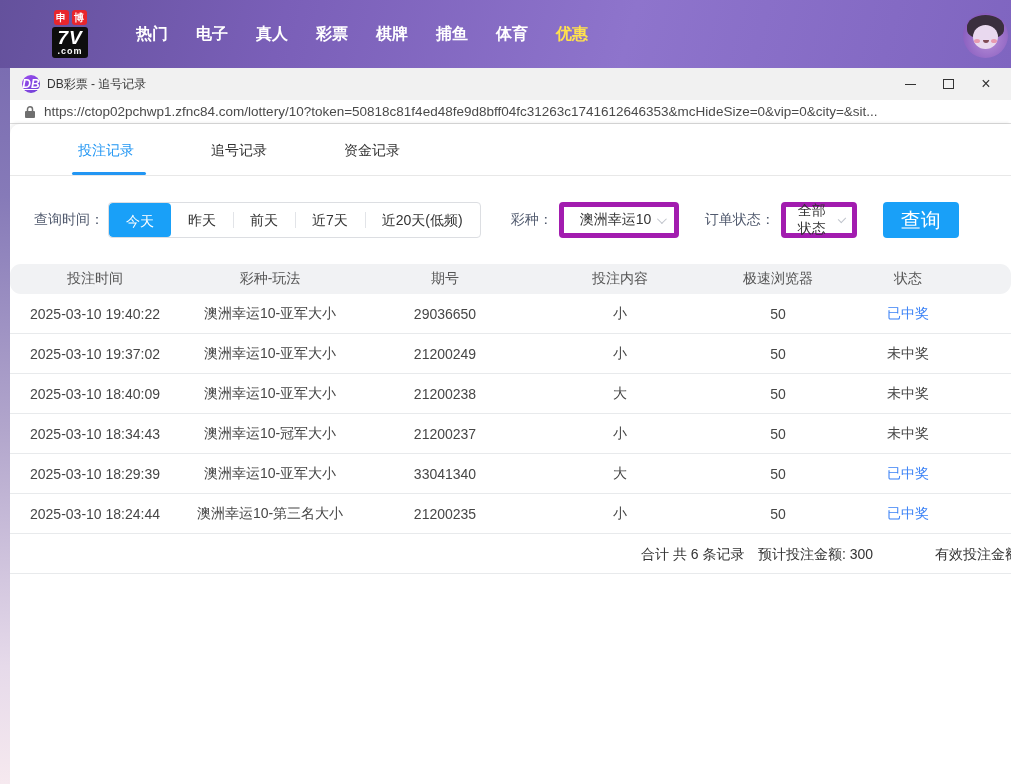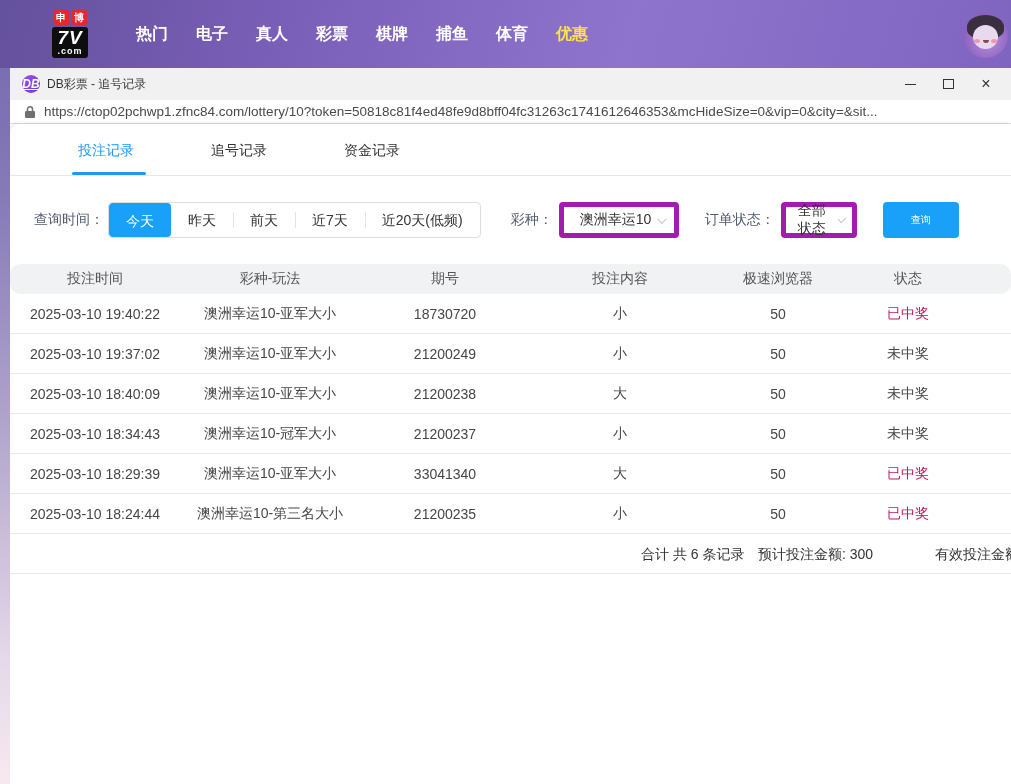--- a/index.html
+++ b/index.html
@@ -61,32 +61,32 @@
   .seg-btn { padding:0 17px; line-height:34px; font-size:14px; color:#333; position:relative; cursor:pointer; white-space:nowrap; }
   .seg-btn + .seg-btn::before { content:""; position:absolute; left:0; top:9px; bottom:9px; width:1px; background:#e2e4e8; }
   .seg-btn.active { background:#19a0f8; color:#fff; border-radius:4px; line-height:36px; }
   .seg-btn.active + .seg-btn::before { display:none; }
   .select { display:inline-flex; align-items:center; justify-content:space-between; border:5px solid #a21caf; border-radius:4px;
     height:36px; background:#fff; font-size:14px; color:#333; cursor:pointer; }
   .sel-lottery { width:120px; padding:0 10px 0 16px; margin-left:6px; }
   .sel-status { width:76px; padding:0 8px 0 12px; margin-left:6px;justify-content:flex-end; }
   .chevron { width:7px; height:7px; border-right:1.5px solid #c0c4cc; border-bottom:1.5px solid #c0c4cc; transform:rotate(45deg) translateY(-2px); }
   .ml-lottery { margin-left:30px; } .ml-status { margin-left:26px; }
-  .search-btn { margin-left:26px; width:76px; height:36px; background:#19a0f8; color:#fff; font-size:10px;
+  .search-btn { margin-left:26px; width:76px; height:36px; background:#19a0f8; color:#fff; font-size:20px;
     border:none; border-radius:4px; cursor:pointer; font-family:inherit; }
 
   
   .btable { margin-top:26px; width:1001px; }
   .t-row { display:flex; align-items:center; }
   .t-head { height:30px; background:#f1f2f4;border-radius:11px; }
   .t-head .t-cell { font-size:14px; color:#555; }
   .t-body-row { height:40px; border-bottom:1px solid #e8eaec; background:#fff; }
   .t-cell { text-align:center; font-size:14px; color:#464646; flex:none; }
   .c0{width:170px;} .c1{width:180px;} .c2{width:170px;} .c3{width:180px;} .c4{width:136px;} .c5{width:124px;} .c6{width:160px;}
-  .status-win { color:#be185d; }
+  .status-win { color:#3b82f6; }
 
   .summary { position:relative; height:40px; border-bottom:1px solid #e8eaec; font-size:14px; color:#333; }
   .summary span { position:absolute; top:12px; white-space:nowrap; }
   .sum-total { left:631px; } .sum-expected { left:748px; } .sum-valid { left:925px; }
 </style>
 </head>
 <body>
 
 <div class="screen">
 
@@ -183,21 +183,21 @@
             <div class="t-cell c2">期号</div>
             <div class="t-cell c3">投注内容</div>
             <div class="t-cell c4">极速浏览器</div>
             <div class="t-cell c5">状态</div>
             <div class="t-cell c6"></div>
           </div>
         <div id="t-body">
             <div class="t-row t-body-row">
               <div class="t-cell c0">2025-03-10 19:40:22</div>
               <div class="t-cell c1">澳洲幸运10-亚军大小</div>
-              <div class="t-cell c2">18730720</div>
+              <div class="t-cell c2">29036650</div>
               <div class="t-cell c3">小</div>
               <div class="t-cell c4">50</div>
               <div class="t-cell c5 status-win">已中奖</div>
               <div class="t-cell c6"></div>
             </div>
             <div class="t-row t-body-row">
               <div class="t-cell c0">2025-03-10 19:37:02</div>
               <div class="t-cell c1">澳洲幸运10-亚军大小</div>
               <div class="t-cell c2">21200249</div>
               <div class="t-cell c3">小</div>

